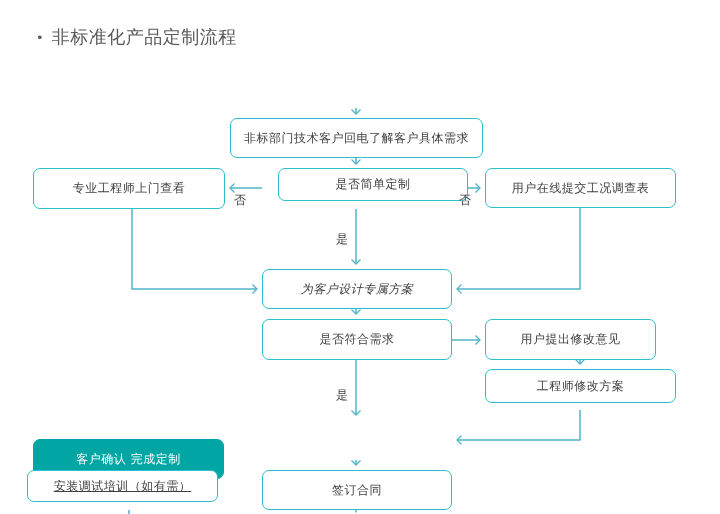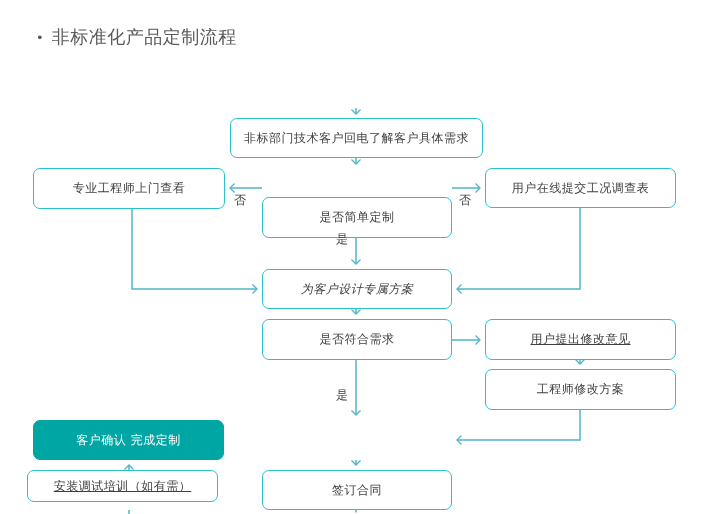--- a/index.html
+++ b/index.html
@@ -84,28 +84,28 @@
     <path class="edge" d="M580,410 L580,440 L457,440" marker-end="url(#arrow)"></path>
     <path class="edge" d="M356,360 L356,415" marker-end="url(#arrow)"></path>
     <path class="edge" d="M356,460 L356,465" marker-end="url(#arrow)"></path>
     <path class="edge" d="M129,471 L129,465" marker-end="url(#arrow)"></path>
     <path class="edge" d="M129,510 L129,514"></path>
     <path class="edge edge-dashed" d="M356,510 L356,514"></path>
   </svg>
 
   <div class="node" style="left:230px; top:118px; width:253px; height:40px;">非标部门技术客户回电了解客户具体需求</div>
   <div class="node" style="left:33px;  top:168px; width:192px; height:41px;">专业工程师上门查看</div>
-  <div class="node" style="left:262px; top:168px; width:190px; height:41px;margin-top:29px;">是否简单定制</div>
+  <div class="node" style="left:278px; top:168px; width:190px; height:33px;">是否简单定制</div>
   <div class="node" style="left:485px; top:168px; width:191px; height:40px;">用户在线提交工况调查表</div>
   <div class="node" style="left:262px; top:269px; width:190px; height:40px;font-style:italic;">为客户设计专属方案</div>
   <div class="node" style="left:262px; top:319px; width:190px; height:41px;">是否符合需求</div>
-  <div class="node" style="left:485px; top:319px; width:191px; height:41px;text-decoration:underline;">用户提出修改意见</div>
-  <div class="node" style="left:485px; top:369px; width:191px; height:41px;text-align:right;">工程师修改方案</div>
+  <div class="node" style="left:485px; top:319px; width:171px; height:41px;">用户提出修改意见</div>
+  <div class="node" style="left:485px; top:369px; width:191px; height:34px;text-align:right;">工程师修改方案</div>
   <div class="node" style="left:262px; top:470px; width:190px; height:40px;">签订合同</div>
-  <div class="node filled" style="left:33px; top:420px; width:191px; height:40px;">客户确认 完成定制</div>
+  <div class="node filled" style="left:33px; top:439px; width:191px; height:40px;">客户确认 完成定制</div>
   <div class="node" style="left:27px;  top:470px; width:191px; height:32px;text-decoration:underline;">安装调试培训（如有需）</div>
 
   <div class="edge-label" style="left:232px; top:192px;">否</div>
   <div class="edge-label" style="left:457px; top:192px;">否</div>
   <div class="edge-label" style="left:334px; top:231px;">是</div>
   <div class="edge-label" style="left:334px; top:387px;">是</div>
 
 </div>
 
 </body></html>

